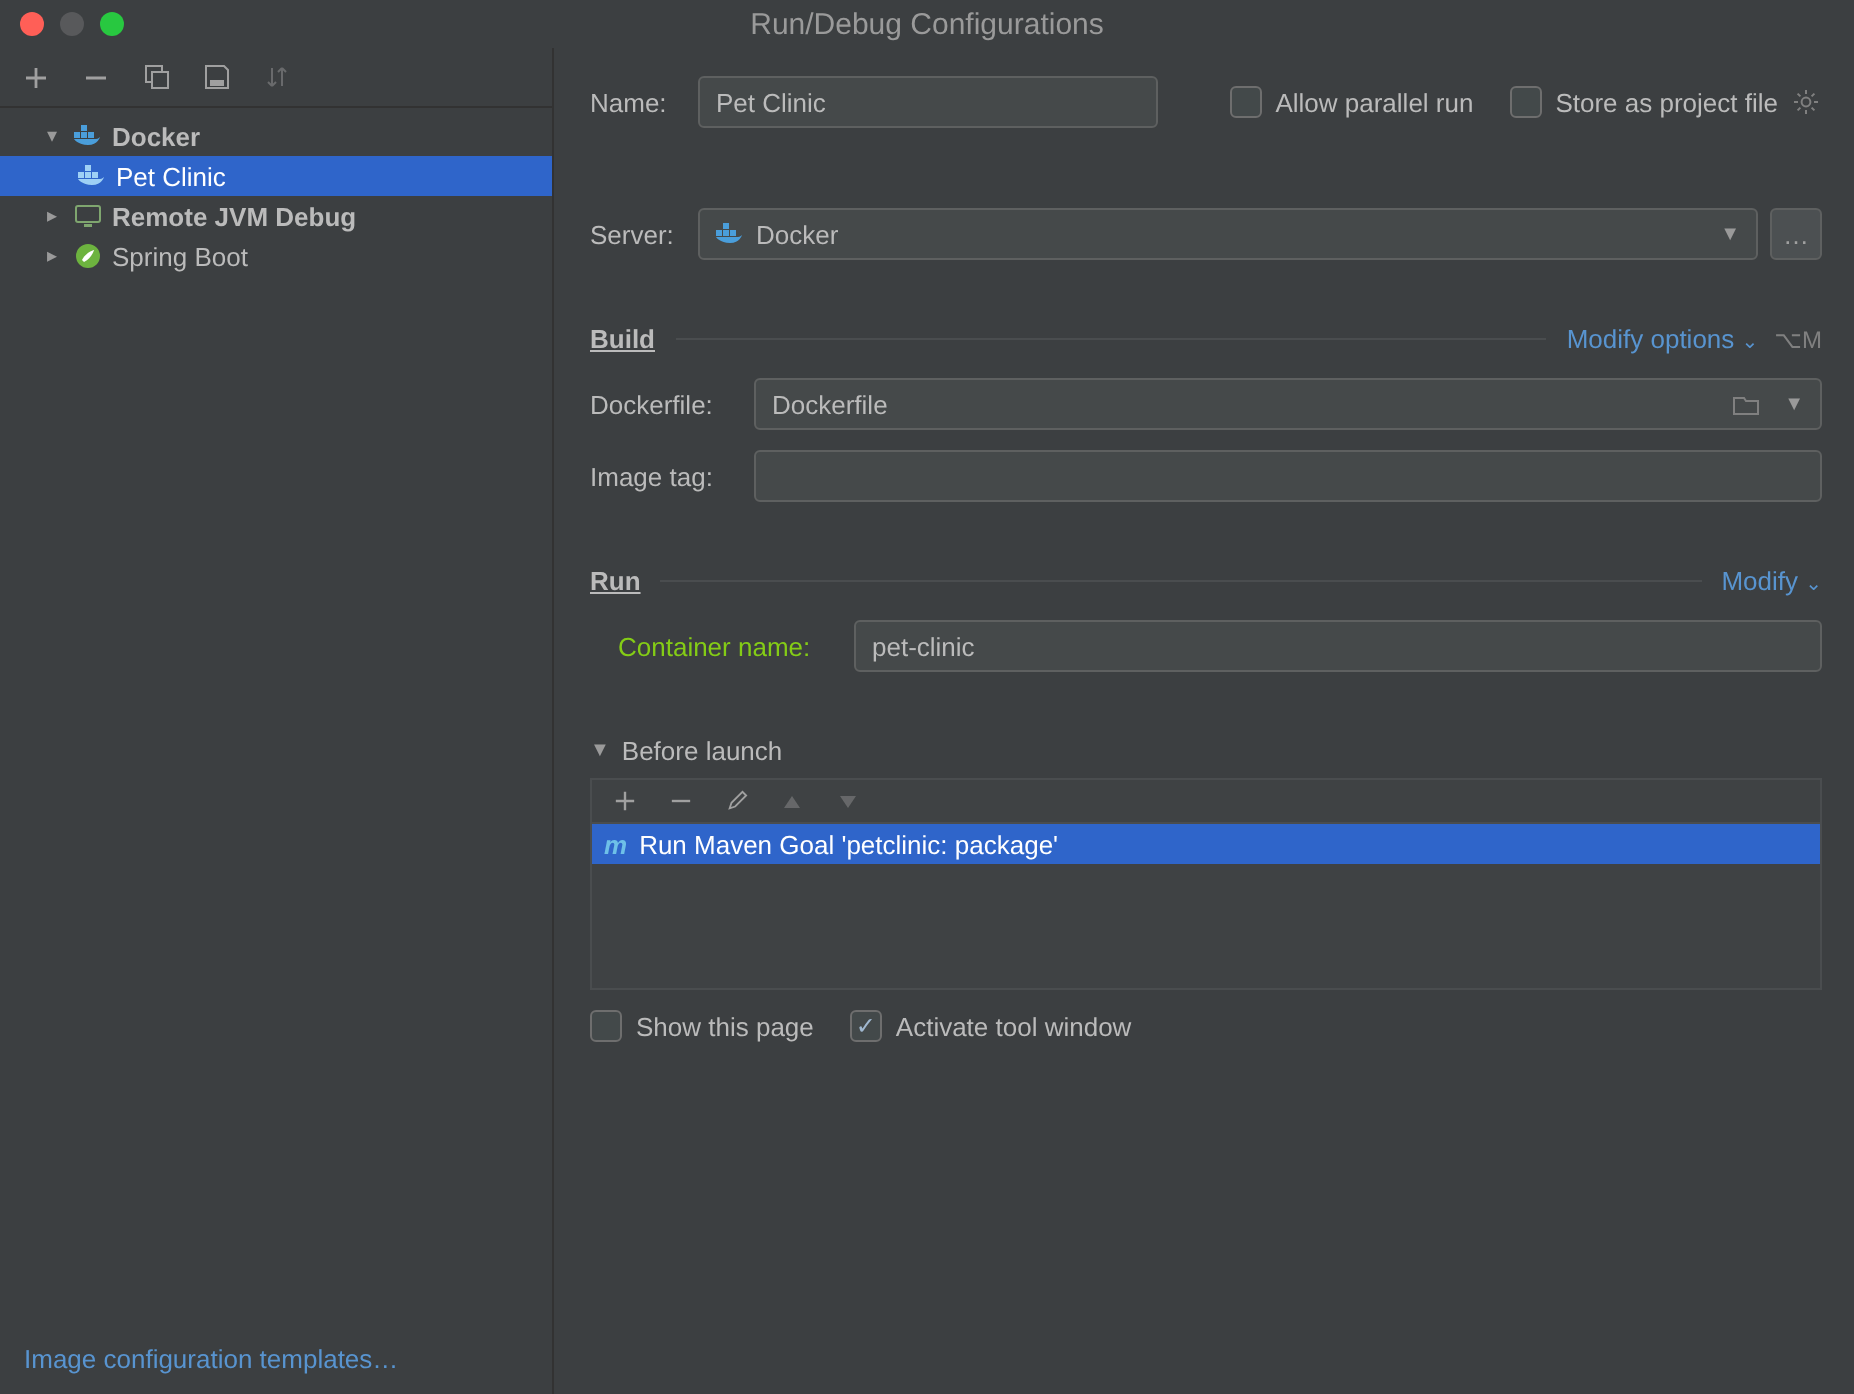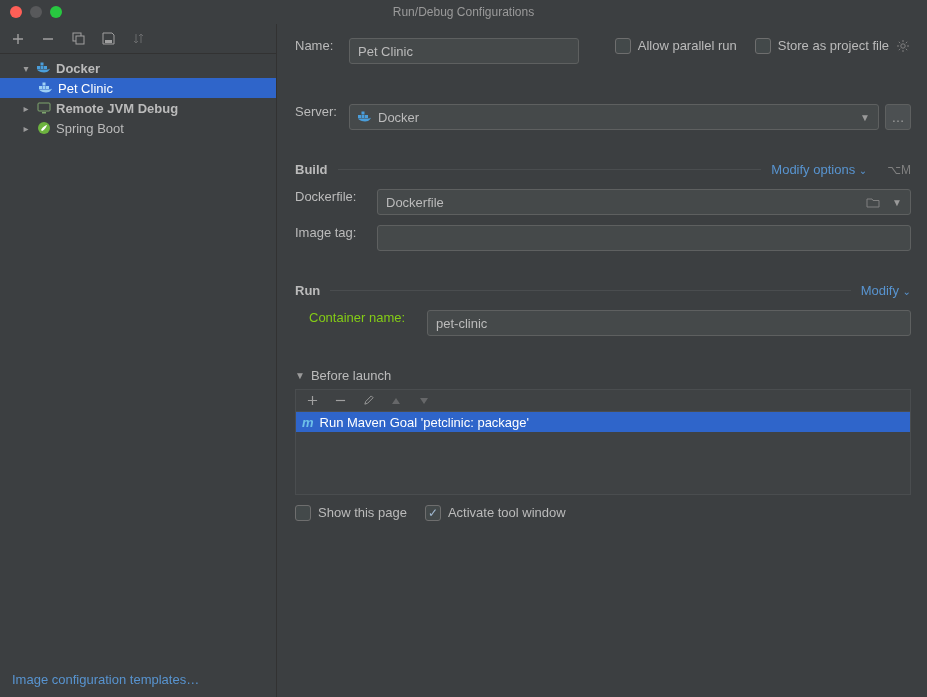--- a/index.html
+++ b/index.html
@@ -3,49 +3,49 @@
   <meta charset="utf-8">
   <style>
     * { margin: 0; padding: 0; box-sizing: border-box; font-family: -apple-system, "Segoe UI", Arial, sans-serif; font-size: 13px; }
     body { width: 927px; height: 697px; background: #3c3f41; color: #bbbbbb; overflow: hidden; border-radius: 8px; }
     .titlebar { height: 24px; display: flex; align-items: center; position: relative; }
     .winbtns { display: flex; gap: 8px; padding-left: 10px; align-items: center; }
     .winbtn { width: 12px; height: 12px; border-radius: 50%; }
     .winbtn.red { background: #ff5f57; }
     .winbtn.yel { background: #58595b; }
     .winbtn.grn { background: #28c840; }
-    .title { position: absolute; left: 0; right: 0; text-align: center; color: #9a9a9a; font-size: 12px; pointer-events: none; }
+    .title { position: absolute; left: 0; right: 0; text-align: center; color: #9a9a9a; font-size: 15px; pointer-events: none; }
     .body { display: flex; height: calc(100% - 24px); }
     .sidebar { width: 277px; border-right: 1px solid #323232; display: flex; flex-direction: column; }
     .toolbar { height: 30px; display: flex; align-items: center; gap: 14px; padding: 0 10px; border-bottom: 1px solid #323232; }
     .ticon { width: 16px; height: 16px; display: flex; align-items: center; justify-content: center; color: #a0a0a0; }
     .tree { flex: 1; padding-top: 4px; }
     .trow { display: flex; align-items: center; height: 20px; padding-left: 8px; gap: 4px; }
     .trow.sel { background: #2f65ca; color: #fff; }
     .trow .chev { width: 12px; color: #9a9a9a; font-size: 10px; text-align: center; }
     .trow .icon { width: 16px; height: 16px; display: flex; align-items: center; justify-content: center; }
     .trow.indent1 { padding-left: 20px; }
     .trow.indent2 { padding-left: 38px; }
     .sidebar-footer { padding: 10px 12px 10px 12px; }
     .link { color: #5894d0; cursor: pointer; }
     .main { flex: 1; padding: 14px 16px 10px 18px; display: flex; flex-direction: column; overflow: auto; }
-    .row { display: flex; margin-bottom: 10px; }
+    .row { display: flex; align-items: center; margin-bottom: 10px; }
     .lbl { width: 54px; color: #bbbbbb; }
     .lbl2 { width: 82px; color: #bbbbbb; }
     .lbl3 { width: 118px; color: #84cc16; }
     .indent { padding-left: 14px; }
     .input, .select { height: 26px; background: #45494a; border: 1px solid #5e6060; border-radius: 3px; color: #bbbbbb; padding: 0 8px; display: flex; align-items: center; position: relative; }
     .select .arrow { position: absolute; right: 8px; color: #9a9a9a; font-size: 10px; }
     .select .fold { position: absolute; right: 30px; color: #7a7a7a; }
     .iconbtn { width: 26px; height: 26px; background: #4c5052; border: 1px solid #5e6060; border-radius: 3px; display: flex; align-items: center; justify-content: center; color: #a0a0a0; margin-left: 6px; }
     .checkbox { width: 16px; height: 16px; border: 1px solid #6e6e6e; border-radius: 3px; margin-right: 7px; background: #43494a; display: inline-flex; align-items: center; justify-content: center; color: #a0b8d0; font-size: 12px; }
     .section { display: flex; align-items: center; margin: 22px 0 12px 0; }
-    .section .sh { font-weight: 600; color: #bbbbbb; margin-right: 10px; }
+    .section .sh { font-weight: 600; color: #bbbbbb; margin-right: 10px; text-decoration: underline; }
     .section .line { flex: 1; height: 1px; background: #4a4d4f; }
-    .section .right { margin-left: 10px; display: flex; align-items: center; gap: 20px; }
+    .section .right { margin-left: 10px; display: flex; align-items: center; gap: 8px; }
     .blue { color: #5894d0; }
     .hint { color: #808080; font-size: 12px; }
     .spacer-grow { flex: 1; }
     .before { margin-top: 22px; }
     .before-head { display: flex; align-items: center; gap: 6px; color: #bbbbbb; }
     .before-head .tri { font-size: 10px; color: #9a9a9a; }
     .bl-toolbar { height: 22px; background: #3f4244; border: 1px solid #4a4d4f; border-bottom: none; display: flex; align-items: center; gap: 12px; padding: 0 8px; margin-top: 6px; }
     .bl-body { height: 84px; background: #3f4244; border: 1px solid #4a4d4f; }
     .bl-item { height: 20px; background: #2f65ca; color: #fff; display: flex; align-items: center; gap: 6px; padding: 0 6px; }
     .footer-row { display: flex; align-items: center; gap: 18px; margin-top: 10px; }

